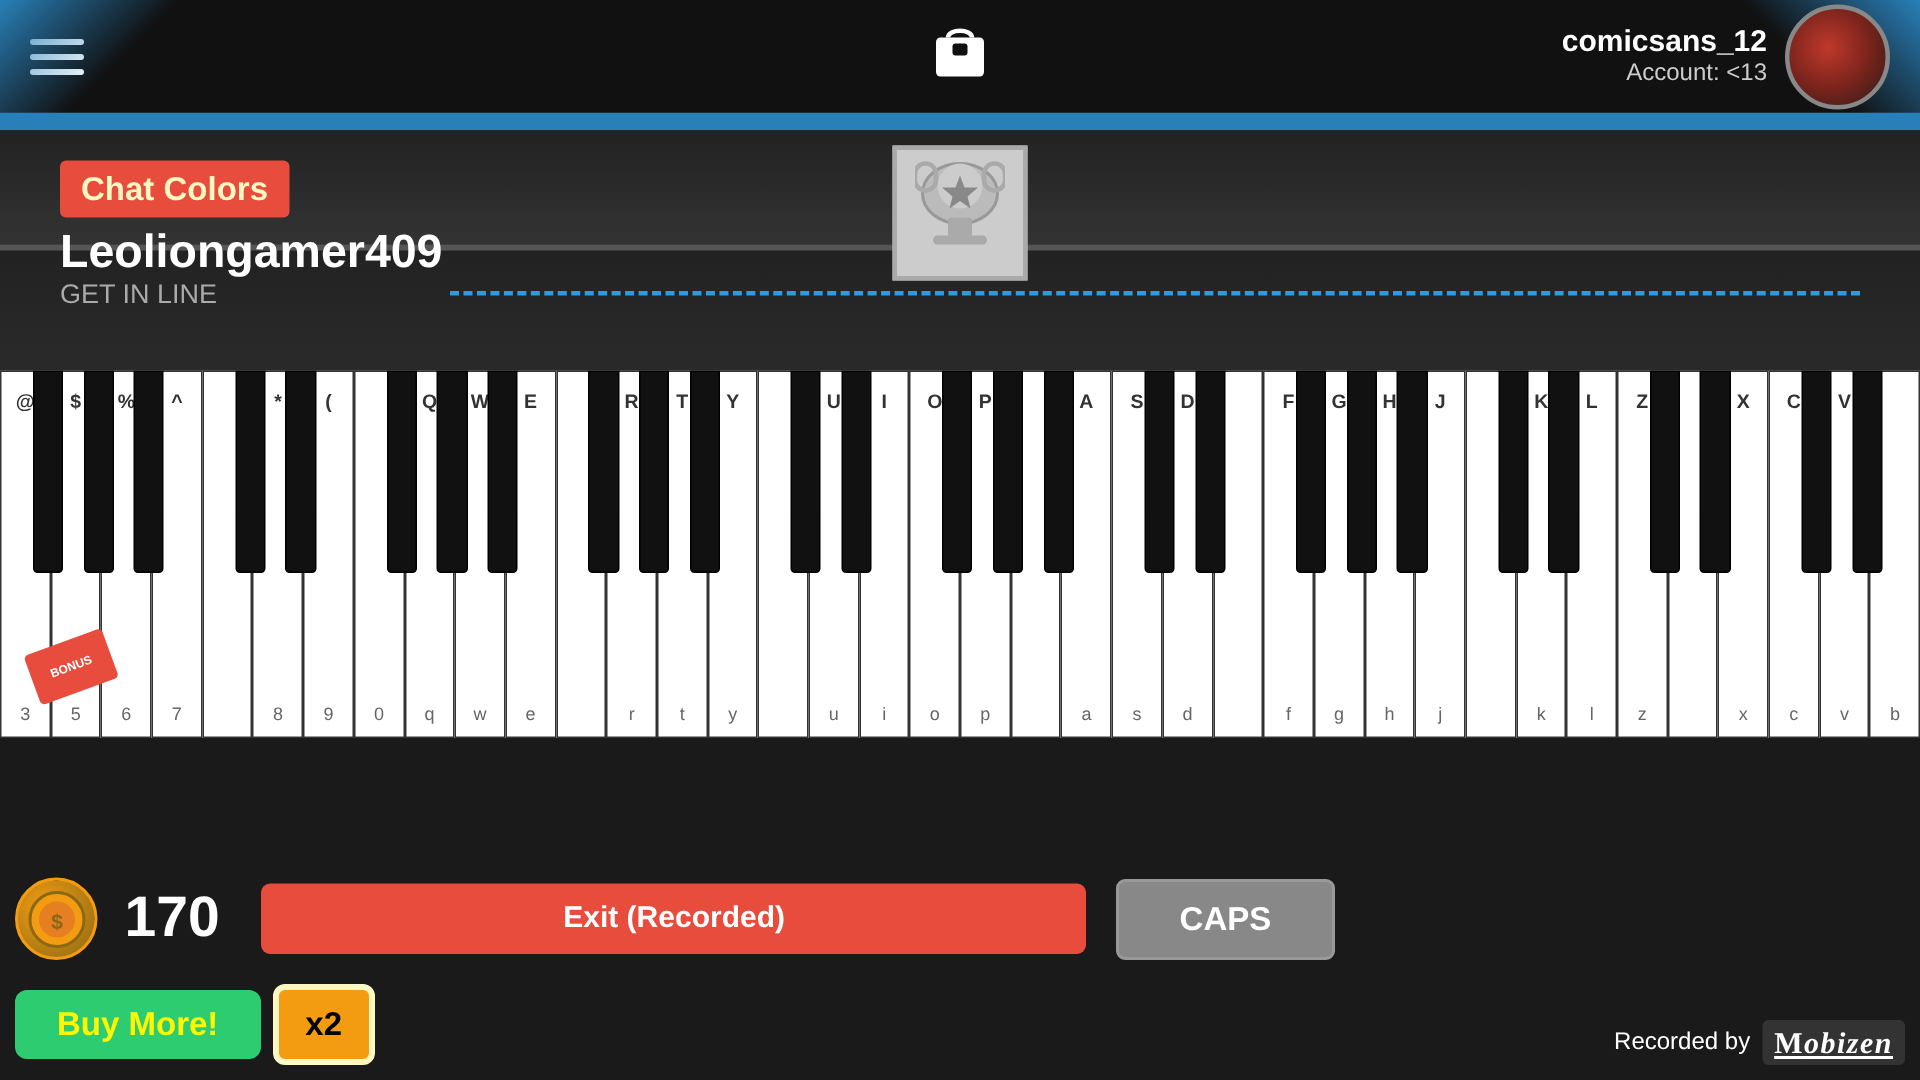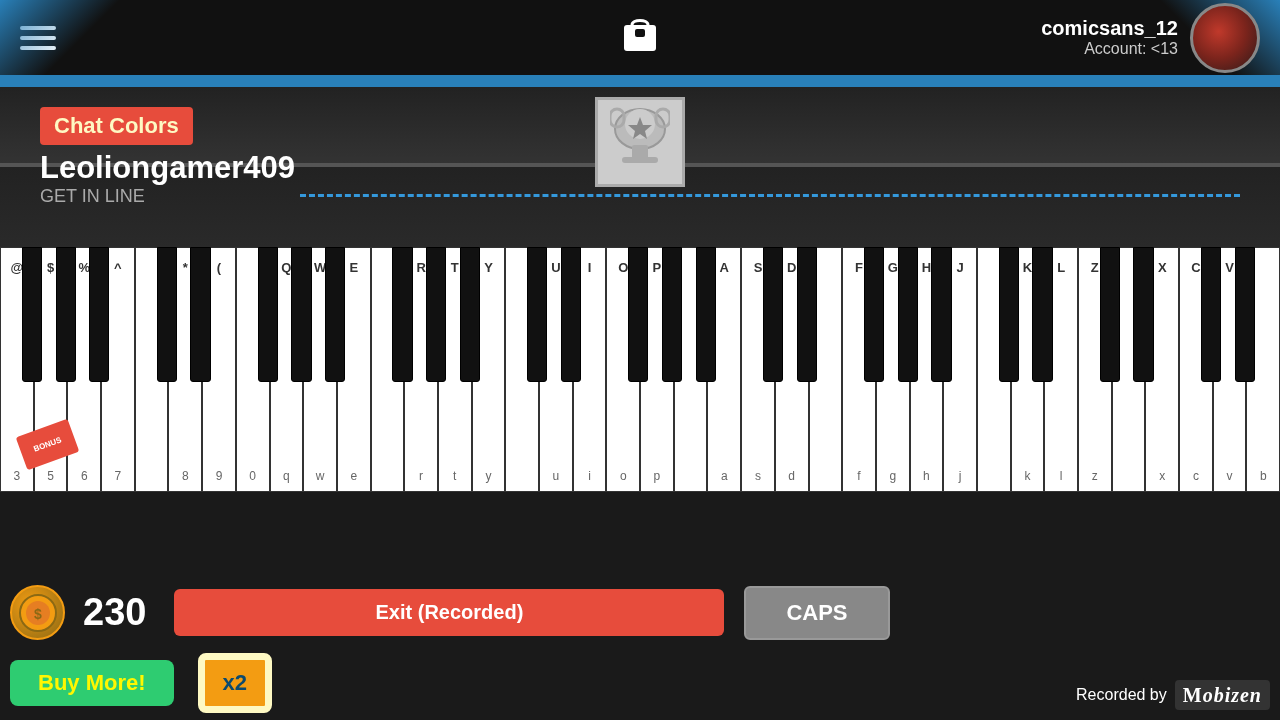--- a/index.html
+++ b/index.html
@@ -303,46 +303,47 @@
       font-size: 22px;
       font-weight: bold;
       padding: 10px 28px;
       border: none;
       border-radius: 8px;
       cursor: pointer;
     }
 
     #x2-badge {
       background: #f39c12;
-      color: #0c4a6e;
+      color: #000000;
       font-size: 22px;
       font-weight: bold;
       padding: 10px 18px;
       border-radius: 8px;
-      border: 7px solid #fef9c3;
-      margin-left: 24px;
+      border: 4px solid #fef9c3;
+      margin-left: 8px;
     }
 
     #recorded-label {
       color: white;
       font-size: 16px;
       margin-left: auto;
       display: flex;
       align-items: center;
       gap: 8px;
     }
 
     #mobizen-logo {
       font-family: serif;
       font-size: 22px;
       font-weight: bold;
       color: white;
       background: #333;
       padding: 2px 8px;
       border-radius: 4px;
+      text-decoration: underline;
     }
 
     
     #corner-tl {
       position: absolute;
       top: 0; left: 0;
       width: 120px; height: 80px;
       background: linear-gradient(135deg, #2980b9 0%, transparent 60%);
       z-index: 0;
       pointer-events: none;
@@ -601,21 +602,21 @@
 
 <div id="bottom-controls" style="position:fixed; bottom:0; width:1280px; height:145px; background:#1a1a1a; display:flex; flex-direction:column;">
   <div id="bottom-row1" style="display:flex; align-items:center; height:75px; padding:0 10px; gap:8px;">
     <div id="coin-icon">
       <svg width="40" height="40" viewBox="0 0 40 40">
         <circle cx="20" cy="20" r="18" fill="#f39c12" stroke="#8b6914" stroke-width="2"></circle>
         <circle cx="20" cy="20" r="12" fill="#e67e22"></circle>
         <text x="20" y="26" text-anchor="middle" font-size="14" font-weight="bold" fill="#8b6914">$</text>
       </svg>
     </div>
-    <div id="score-display">230</div>
+    <div id="score-display">170</div>
     <button id="exit-btn">Exit (Recorded)</button>
     <button id="caps-btn">CAPS</button>
   </div>
   <div id="bottom-row2" style="display:flex; align-items:center; height:65px; padding:0 10px;">
     <button id="buy-more-btn">Buy More!</button>
     <div id="x2-badge">x2</div>
     <div style="margin-left:auto; display:flex; align-items:center; gap:8px;margin-top:24px;">
       <span id="recorded-label" style="color:white; font-size:16px;">Recorded by</span>
       <div id="mobizen-logo">
         <span style="color:white; font-size:20px; font-weight:bold; font-family: serif; letter-spacing:1px;">M<span style="font-style:italic;">obizen</span></span>

